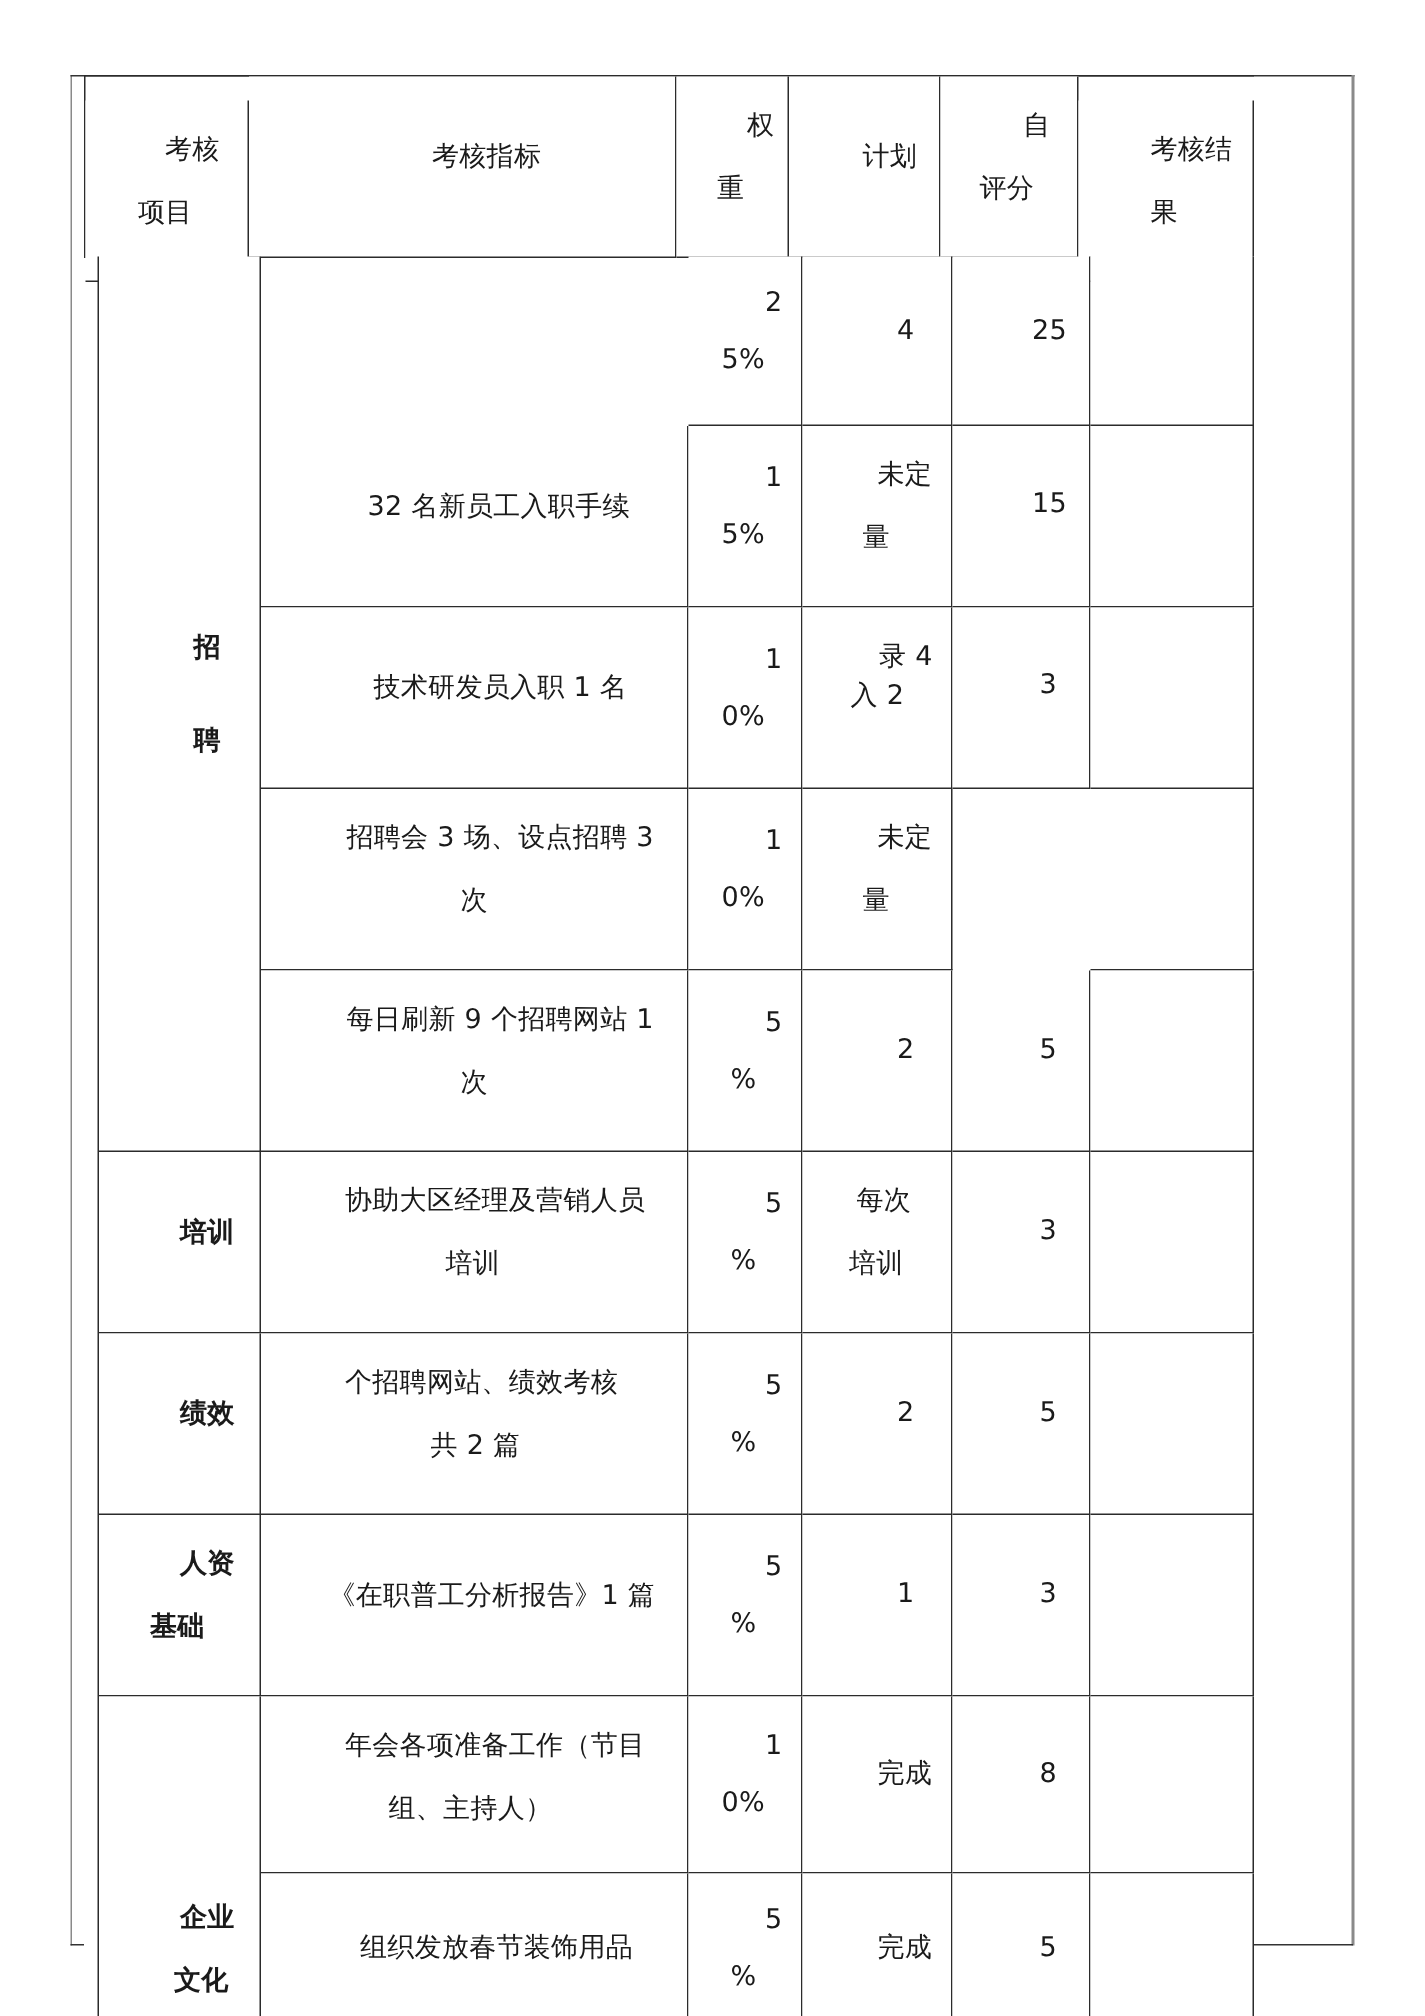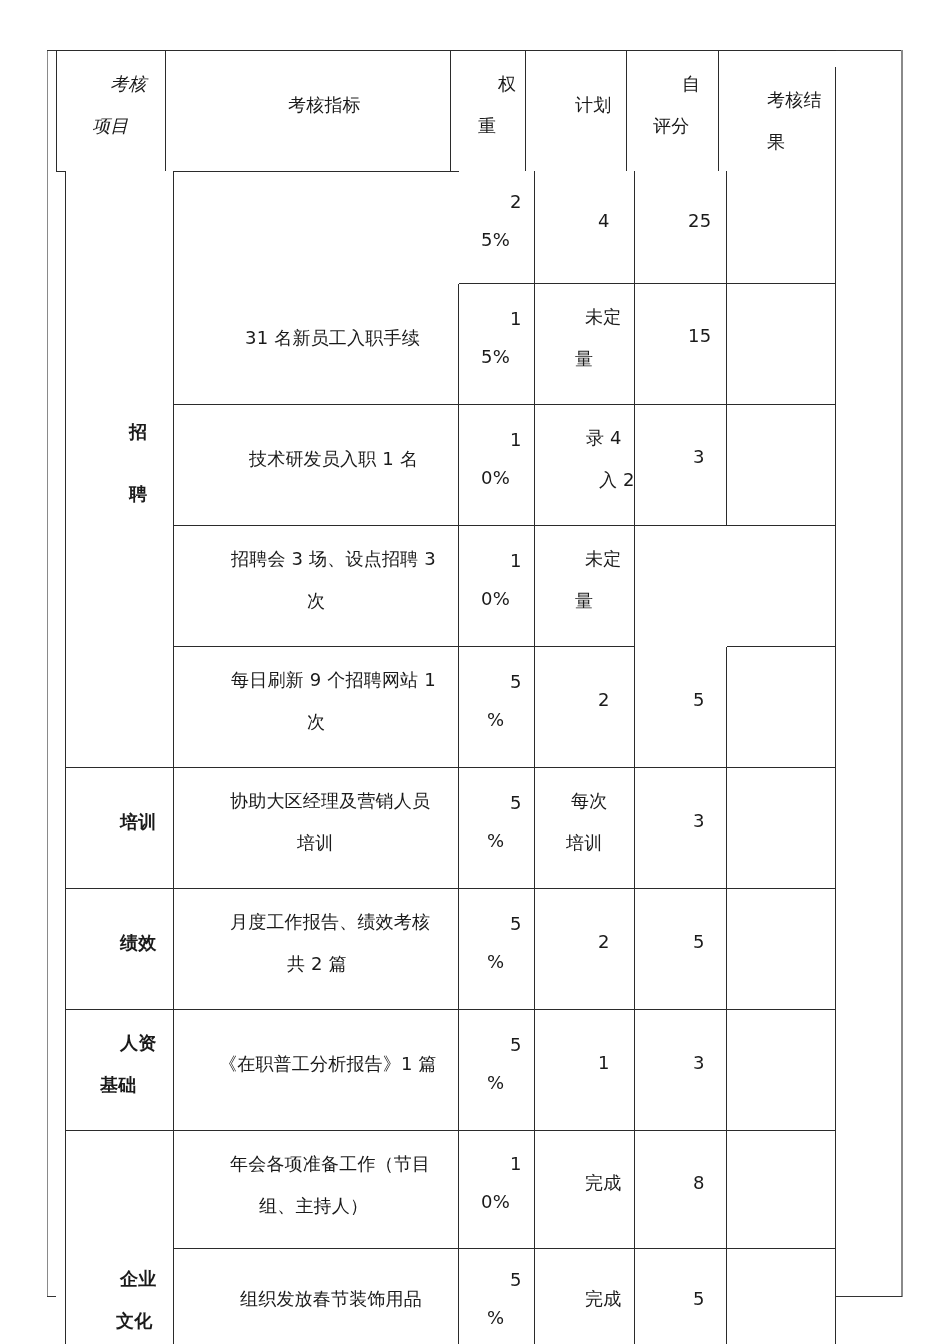--- a/index.html
+++ b/index.html
@@ -26,21 +26,21 @@
 </head>
 <body>
 
 <div class="frame-line gray" style="left:47px;top:50px;width:1px;height:1247px;"></div>
 <div class="frame-line" style="left:47px;top:1296px;width:9px;height:1px;"></div>
 <div class="frame-line" style="left:47px;top:50px;width:856px;height:1px;"></div>
 <div class="frame-line gray" style="left:901px;top:50px;width:2px;height:1247px;"></div>
 <div class="frame-line" style="left:835px;top:1296px;width:67px;height:1px;"></div>
 
 <div class="grid" style="left:56px;top:50px;width:780px;height:122px;border-left:1px solid #2b2b2b;border-top:1px solid #2b2b2b;">
-  <div class="cell" style="left:0;top:0;width:109px;height:121px;font-style:italic;">
+  <div class="cell" style="left:0;top:16px;width:109px;height:121px;">
     <span class="txt" style="left:53px;top:12px;">考核</span>
     <span class="txt" style="left:35px;top:54px;">项目</span>
   </div>
   <div class="cell" style="left:109px;top:0;width:285px;height:121px;">
     <span class="txt" style="left:122px;top:33px;">考核指标</span>
   </div>
   <div class="cell" style="left:394px;top:0;width:75px;height:121px;">
     <span class="txt" style="left:47px;top:12px;">权</span>
     <span class="txt" style="left:27px;top:54px;">重</span>
   </div>
@@ -86,21 +86,21 @@
     <span class="txt" style="left:63px;top:29px;">4</span>
   </div>
   <div class="cell" style="left:569px;top:0;width:92px;height:113px;">
     <span class="txt" style="left:53px;top:29px;">25</span>
   </div>
   <div class="cell" style="left:661px;top:0;width:109px;height:113px;">
     <span class="txt" style="left:10px;top:29px;"></span>
   </div>
 
   <div class="cell" style="left:108px;top:113px;width:285px;height:121px;">
-    <span class="txt" style="left:71px;top:33px;">31 名新员工入职手续</span>
+    <span class="txt" style="left:71px;top:33px;">32 名新员工入职手续</span>
   </div>
   <div class="cell" style="left:393px;top:113px;width:76px;height:121px;">
     <span class="txt" style="left:51px;top:14px;">1</span>
     <span class="txt" style="left:22px;top:52px;">5%</span>
   </div>
   <div class="cell" style="left:469px;top:113px;width:100px;height:121px;">
     <span class="txt" style="left:50px;top:12px;">未定</span>
     <span class="txt" style="left:40px;top:54px;">量</span>
   </div>
   <div class="cell" style="left:569px;top:113px;width:92px;height:121px;">
@@ -112,21 +112,21 @@
 
   <div class="cell" style="left:108px;top:234px;width:285px;height:121px;">
     <span class="txt" style="left:75px;top:33px;">技术研发员入职 1 名</span>
   </div>
   <div class="cell" style="left:393px;top:234px;width:76px;height:121px;">
     <span class="txt" style="left:51px;top:14px;">1</span>
     <span class="txt" style="left:22px;top:52px;">0%</span>
   </div>
   <div class="cell" style="left:469px;top:234px;width:100px;height:121px;">
     <span class="txt" style="left:51px;top:12px;">录 4</span>
-    <span class="txt" style="left:32px;top:54px;margin-left:32px;">入 2</span>
+    <span class="txt" style="left:32px;top:38px;">入 2</span>
   </div>
   <div class="cell" style="left:569px;top:234px;width:92px;height:121px;">
     <span class="txt" style="left:58px;top:31px;">3</span>
   </div>
   <div class="cell" style="left:661px;top:234px;width:109px;height:121px;">
     <span class="txt" style="left:10px;top:31px;"></span>
   </div>
 
   <div class="cell" style="left:108px;top:355px;width:285px;height:121px;">
     <span class="txt" style="left:57px;top:12px;">招聘会 3 场、设点招聘 3</span>
@@ -175,21 +175,21 @@
     <span class="txt" style="left:31px;top:54px;">培训</span>
   </div>
   <div class="cell" style="left:569px;top:597px;width:92px;height:121px;">
     <span class="txt" style="left:58px;top:32px;">3</span>
   </div>
   <div class="cell" style="left:661px;top:597px;width:109px;height:121px;">
     <span class="txt" style="left:10px;top:32px;"></span>
   </div>
 
   <div class="cell" style="left:108px;top:718px;width:285px;height:121px;">
-    <span class="txt" style="left:56px;top:12px;">月度工作报告、绩效考核</span>
+    <span class="txt" style="left:56px;top:12px;">个招聘网站、绩效考核</span>
     <span class="txt" style="left:113px;top:54px;">共 2 篇</span>
   </div>
   <div class="cell" style="left:393px;top:718px;width:76px;height:121px;">
     <span class="txt" style="left:51px;top:14px;">5</span>
     <span class="txt" style="left:28px;top:52px;">%</span>
   </div>
   <div class="cell" style="left:469px;top:718px;width:100px;height:121px;">
     <span class="txt" style="left:63px;top:32px;">2</span>
   </div>
   <div class="cell" style="left:569px;top:718px;width:92px;height:121px;">

